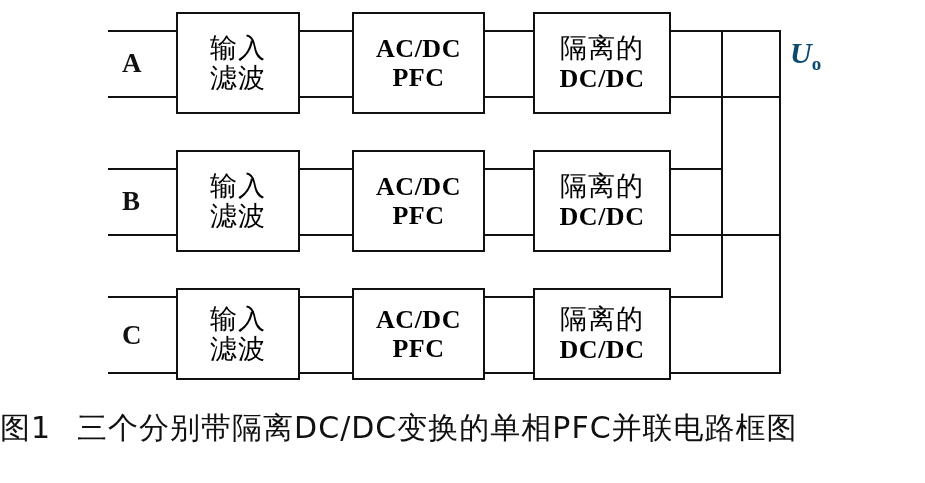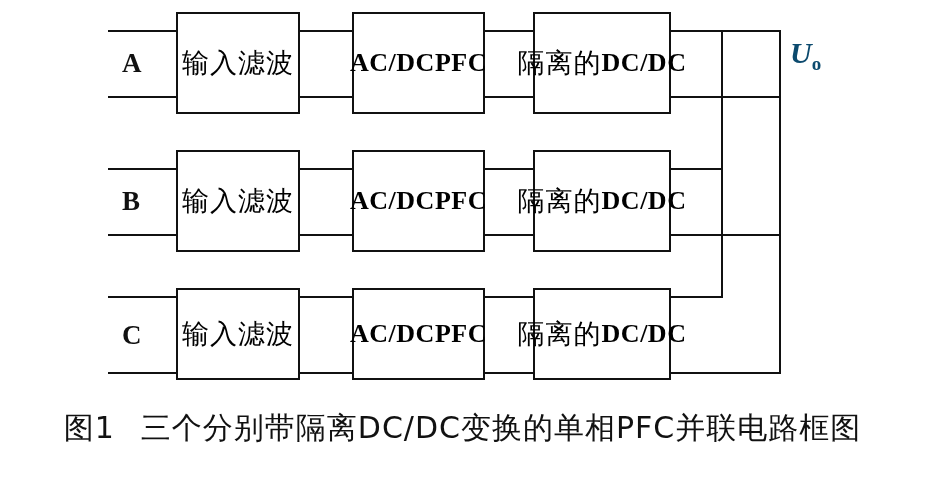--- a/index.html
+++ b/index.html
@@ -22,20 +22,21 @@
     top: 0;
     width: 925px;
     height: 400px;
   }
   .blk {
     position: absolute;
     box-sizing: border-box;
     border: 2px solid #111111;
     background: #ffffff;
     display: flex;
+    flex-direction: column;
     align-items: center;
     justify-content: center;
     line-height: 1.12;
     z-index: 3;
   }
   .blk .ln {
     display: block;
     white-space: nowrap;
   }
   .cn {
@@ -77,21 +78,21 @@
   #uo sub {
     font-size: 19px;
     font-style: normal;
     font-weight: bold;
   }
   
   #caption {
     position: absolute;
     left: 0;
     top: 408px;
-    width: 925px;
+    width: 747px;
     text-align: center;
     font-family: "DejaVu Sans", sans-serif;
     font-size: 30px;
     font-weight: 500;
     color: #111111;
     letter-spacing: 1px;
     white-space: nowrap;
   }
   #caption .fignum { margin-right: 26px; }
 </style>

